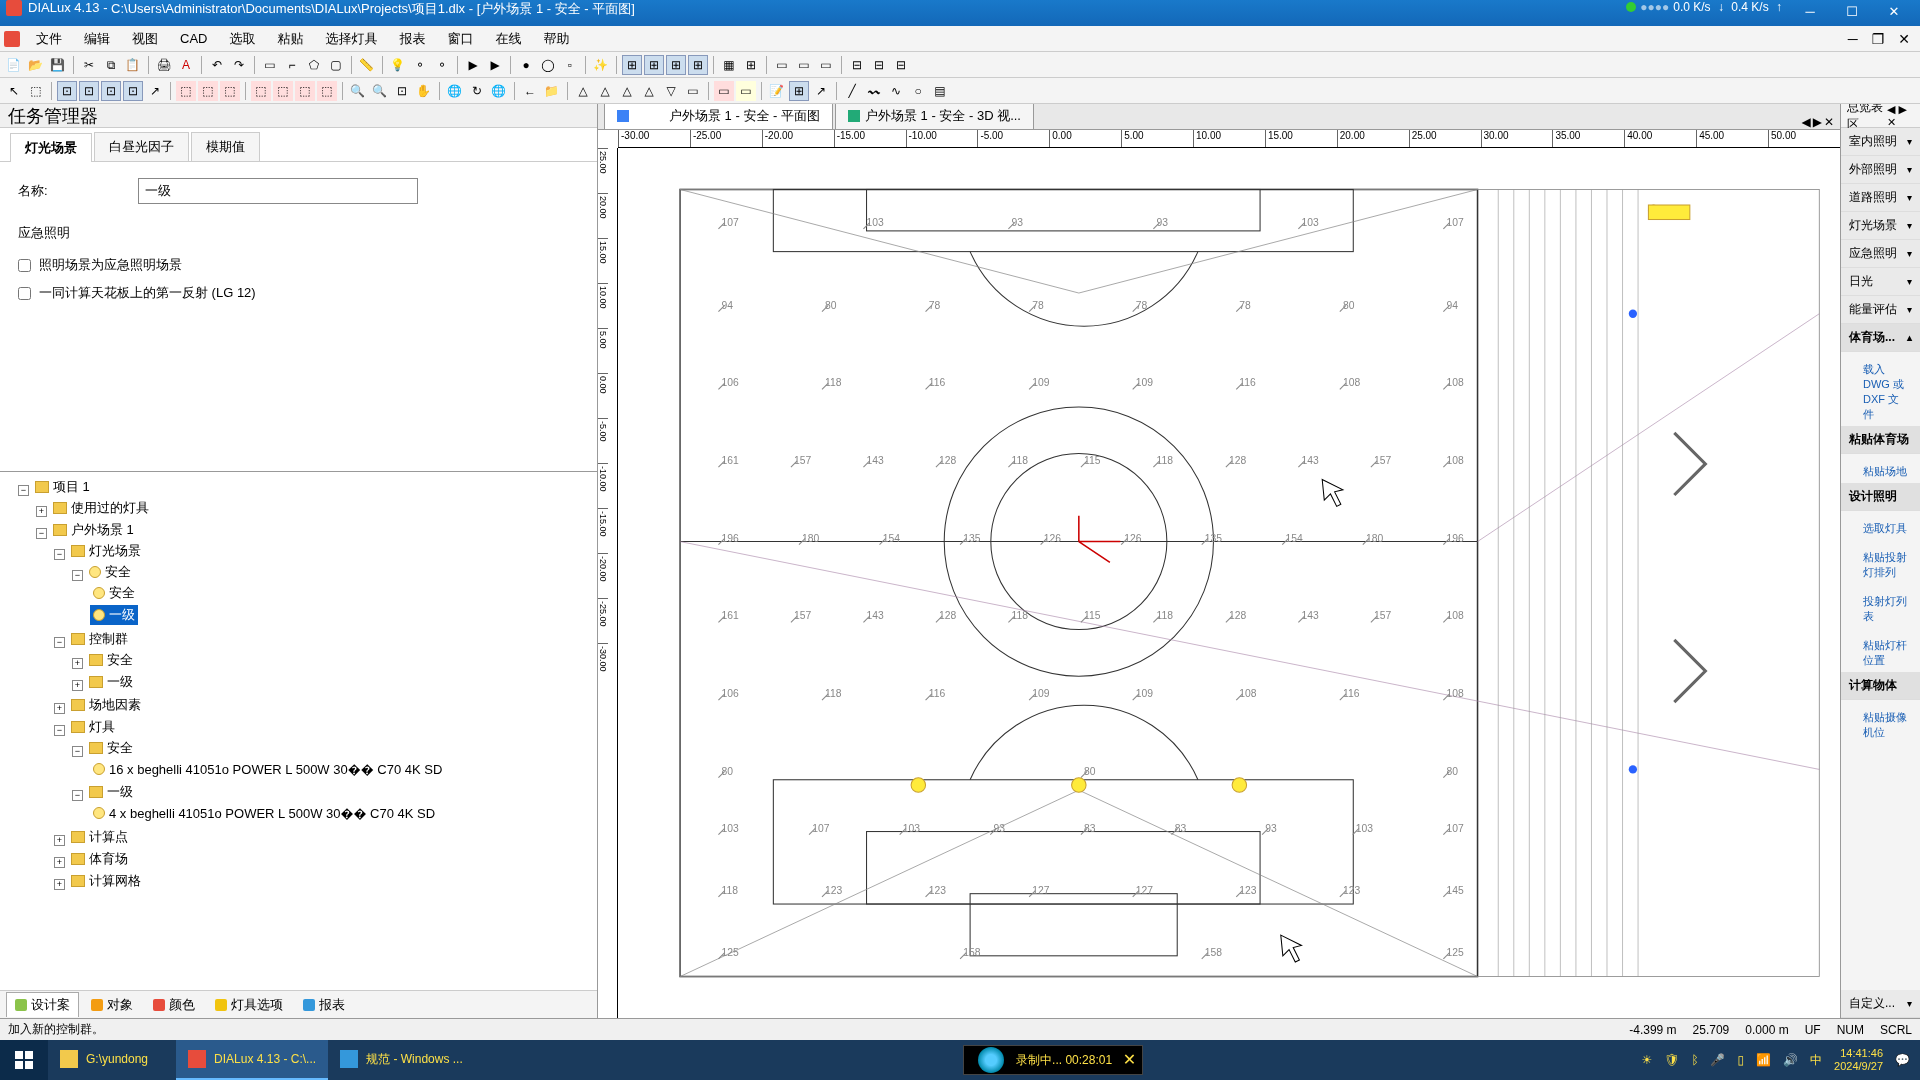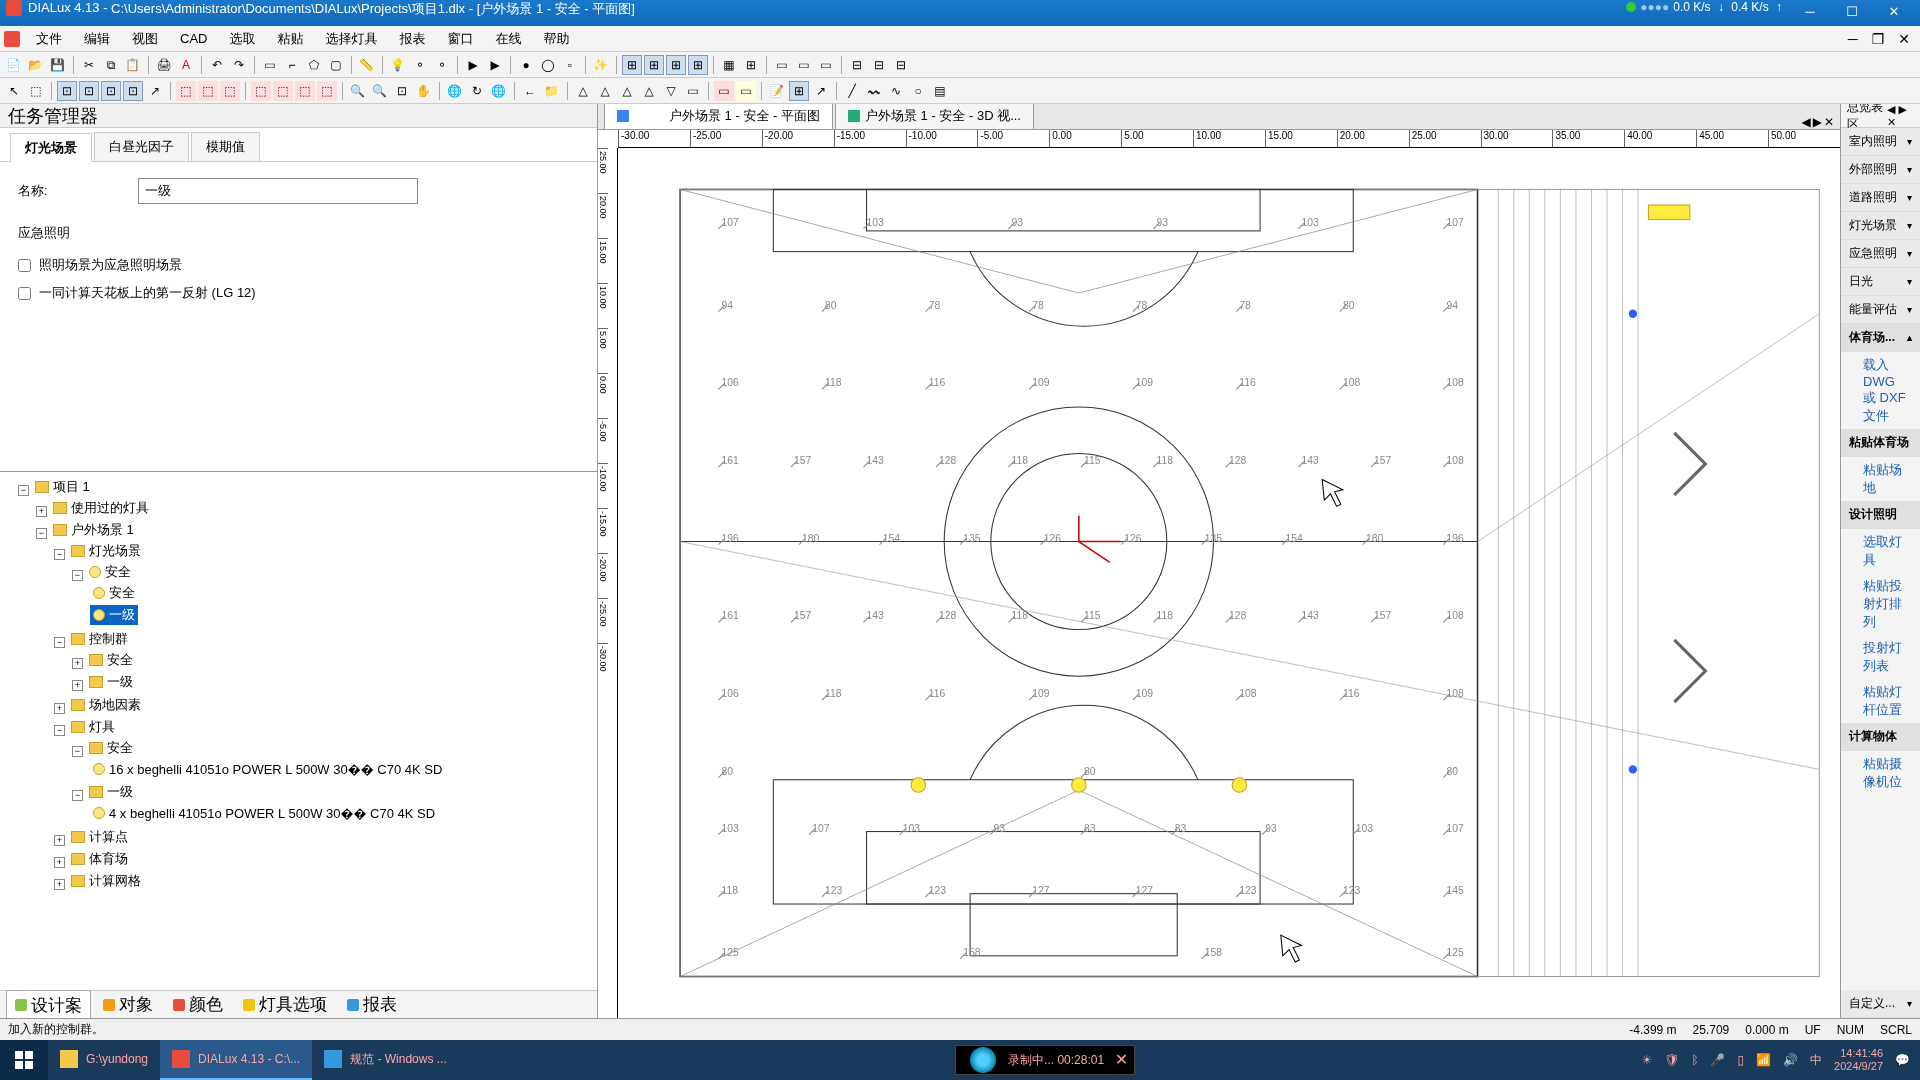--- a/index.html
+++ b/index.html
@@ -34,21 +34,21 @@
 .chkrow { display: flex; align-items: center; font-size: 13px; margin: 10px 0; }
 .chkrow input { margin-right: 8px; }
 .tree { flex: 1; overflow: auto; border-top: 1px solid #999; padding: 4px 0; font-size: 13px; background: #fff; }
 .tree ul { list-style: none; padding-left: 18px; }
 .tree li { padding: 1px 0; white-space: nowrap; }
 .tree .node { display: inline-flex; align-items: center; gap: 4px; padding: 1px 3px; }
 .tree .node.sel { background: #0a64c8; color: #fff; }
 .tree .tog { width: 11px; height: 11px; border: 1px solid #888; display: inline-flex; align-items: center; justify-content: center; font-size: 9px; line-height: 1; margin-right: 3px; background: #fff; color: #000; }
 .tree .ficon { width: 14px; height: 12px; background: #f2c94c; border: 1px solid #c9a030; }
 .tree .licon { width: 12px; height: 12px; background: #ffe680; border-radius: 50%; border: 1px solid #c9a030; }
-.btabs { display: flex; border-top: 1px solid #ccc; background: #f4f4f4; height: 28px; align-items: center; padding: 0 6px; font-size: 17px; gap: 4px; }
+.btabs { display: flex; border-top: 1px solid #ccc; background: #f4f4f4; height: 28px; align-items: center; padding: 0 6px; font-size: 13px; gap: 4px; }
 .btabs .btab { padding: 3px 8px; display: flex; align-items: center; gap: 4px; }
 .btabs .btab.active { background: #fff; border: 1px solid #aaa; border-bottom: none; }
 .btabs .bicon { width: 12px; height: 12px; background: #8bc34a; border-radius: 2px; }
 .center { flex: 1; display: flex; flex-direction: column; background: #eee; position: relative; }
 .doctabs { height: 26px; display: flex; align-items: flex-end; padding: 0 6px; background: #e8e8e8; border-bottom: 1px solid #999; }
 .doctabs .dtab { padding: 4px 12px; font-size: 13px; border: 1px solid #999; border-bottom: none; background: #f5f5f5; margin-right: 2px; display: flex; align-items: center; gap: 5px; }
 .doctabs .dtab.active { background: #fff; gap: 40px; }
 .doctabs .dicon { width: 12px; height: 12px; background: #3b82f6; }
 .doctabs .nav { margin-left: auto; display: flex; gap: 2px; font-size: 12px; }
 .canvaswrap { flex: 1; position: relative; background: #fff; }
@@ -59,30 +59,30 @@
 .drawing { position: absolute; top: 18px; left: 20px; right: 0; bottom: 0; background: #fff; overflow: hidden; }
 .drawing svg { width: 100%; height: 100%; }
 .gridlbl { font-size: 10px; fill: #888; }
 .lgt { fill: #ffeb3b; stroke: #c9a030; }
 .rightpane { width: 80px; background: #f4f4f4; border-left: 1px solid #999; display: flex; flex-direction: column; }
 .rhdr { height: 24px; font-size: 12px; display: flex; align-items: center; padding: 0 6px; border-bottom: 1px solid #ccc; }
 .rhdr .rnav { margin-left: auto; font-size: 11px; }
 .rcat { padding: 5px 8px; font-size: 12px; border-bottom: 1px solid #ddd; background: #eaeaea; display: flex; justify-content: space-between; align-items: center; }
 .rcat .chev { font-size: 10px; }
 .rcat.heavy { font-weight: bold; background: #e0e0e0; }
-.rlink { padding: 4px 10px 4px 22px; font-size: 13px; color: #1a5fb4; display: flex; gap: 4px; }
+.rlink { padding: 10px 10px 4px 22px; font-size: 11px; color: #1a5fb4; display: flex; gap: 4px; }
 .statusbar { height: 22px; background: #f0f0f0; border-top: 1px solid #999; display: flex; align-items: center; padding: 0 8px; font-size: 12px; }
 .statusbar .sspacer { flex: 1; }
 .statusbar .sfield { margin-left: 16px; }
-.taskbar { height: 40px; background: #1a3a5c; display: flex; align-items: center; color: #fca5a5; font-size: 12px; }
+.taskbar { height: 40px; background: #1a3a5c; display: flex; align-items: center; color: #fde047; font-size: 12px; }
 .taskbar .start { width: 48px; height: 40px; background: #0c2b4a; display: flex; align-items: center; justify-content: center; }
 .taskbar .start .winlogo { width: 18px; height: 18px; display: grid; grid-template-columns: 1fr 1fr; grid-template-rows: 1fr 1fr; gap: 2px; }
 .taskbar .start .winlogo span { background: #fff; }
 .taskbar .titem { height: 40px; padding: 0 12px; display: flex; align-items: center; gap: 8px; border-bottom: 2px solid transparent; }
-.taskbar .titem.active { background: #2a5a8c; border-bottom-color: #6bf; }
+.taskbar .titem.active { background: #2a5a8c; border-bottom-color: #6bf; margin-left: 16px; }
 .taskbar .ticon { width: 18px; height: 18px; background: #f2c94c; }
 .taskbar .rec { margin: 0 auto; background: #000; height: 30px; display: flex; align-items: center; padding: 0 30px 0 14px; gap: 12px; border: 1px solid #444; position: relative; }
 .taskbar .rec .eye { width: 26px; height: 26px; border-radius: 50%; background: radial-gradient(circle, #5cf 30%, #08a 70%); }
 .taskbar .rec .close { position: absolute; right: 6px; top: 4px; font-size: 16px; }
 .taskbar .tray { display: flex; align-items: center; gap: 12px; padding: 0 10px; }
 .taskbar .clock { text-align: right; line-height: 1.2; font-size: 11px; }
 </style>
 </head>
 <body>
 

